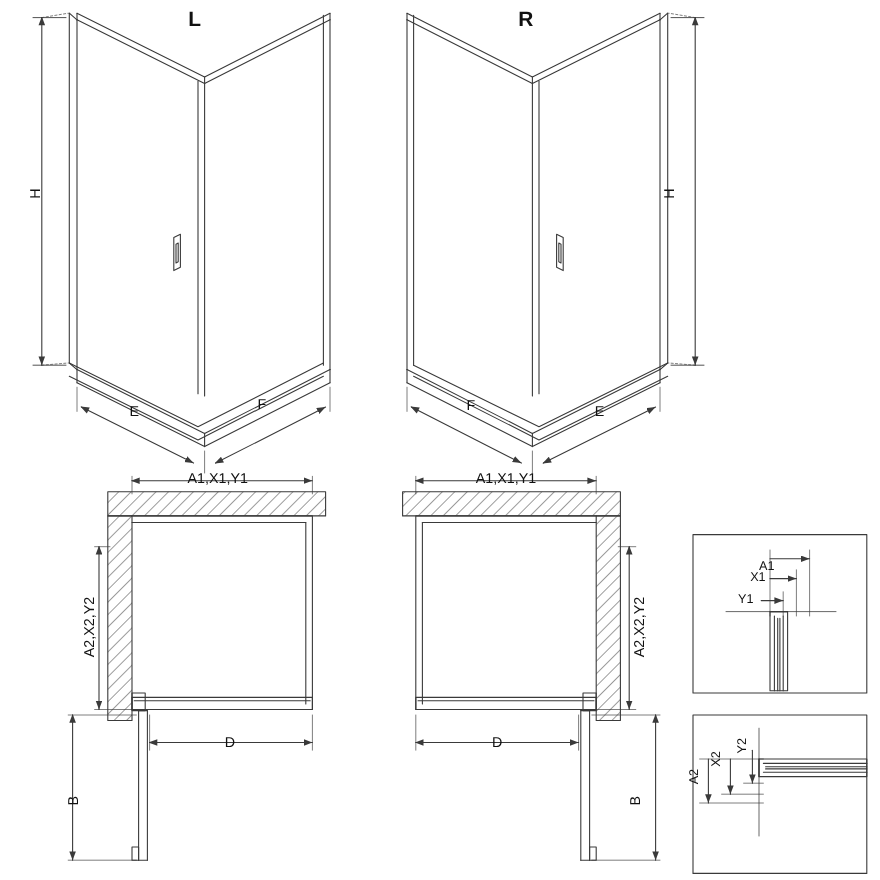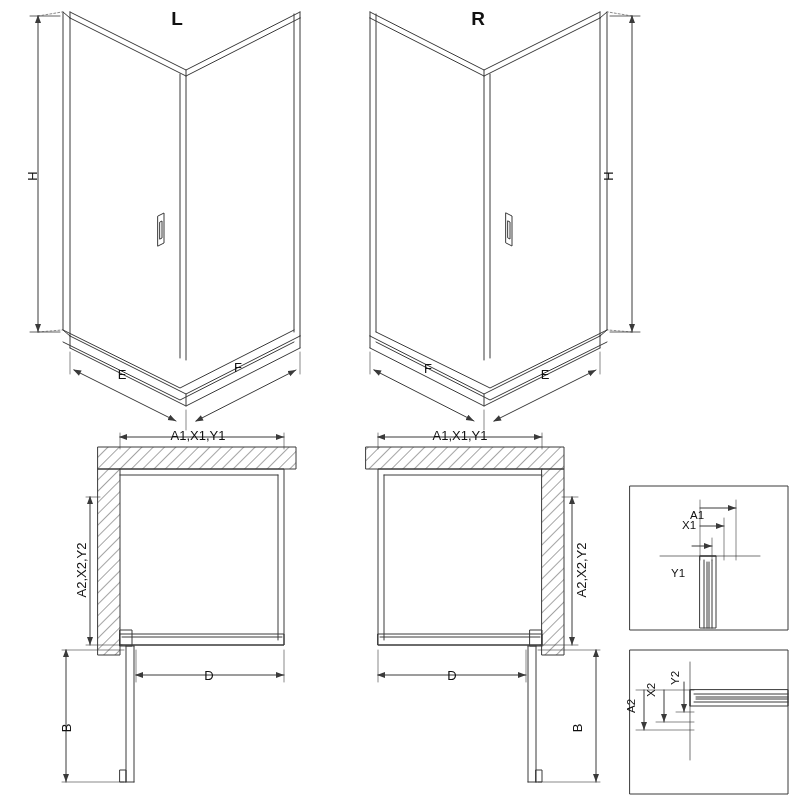--- a/index.html
+++ b/index.html
@@ -277,19 +277,19 @@
 <div class="lbl lbl-dim rot-90" style="left:581px; top:570px;">A2,X2,Y2</div>
 
 <div class="lbl lbl-dim ctr" style="left:209px; top:675px;">D</div>
 <div class="lbl lbl-dim ctr" style="left:452px; top:675px;">D</div>
 
 <div class="lbl lbl-dim rot-90" style="left:66px; top:728px;">B</div>
 <div class="lbl lbl-dim rot-90" style="left:577px; top:728px;">B</div>
 
 <div class="lbl lbl-small ctr" style="left:697px; top:516px;">A1</div>
 <div class="lbl lbl-small ctr" style="left:689px; top:526px;">X1</div>
-<div class="lbl lbl-small ctr" style="left:678px; top:546px;margin-top:28px;">Y1</div>
+<div class="lbl lbl-small ctr" style="left:678px; top:546px;">Y1</div>
 
 <div class="lbl lbl-small rot-90" style="left:632px; top:706px;">A2</div>
 <div class="lbl lbl-small rot-90" style="left:652px; top:690px;">X2</div>
 <div class="lbl lbl-small rot-90" style="left:676px; top:678px;">Y2</div>
 
 </div>
 
 </body></html>

